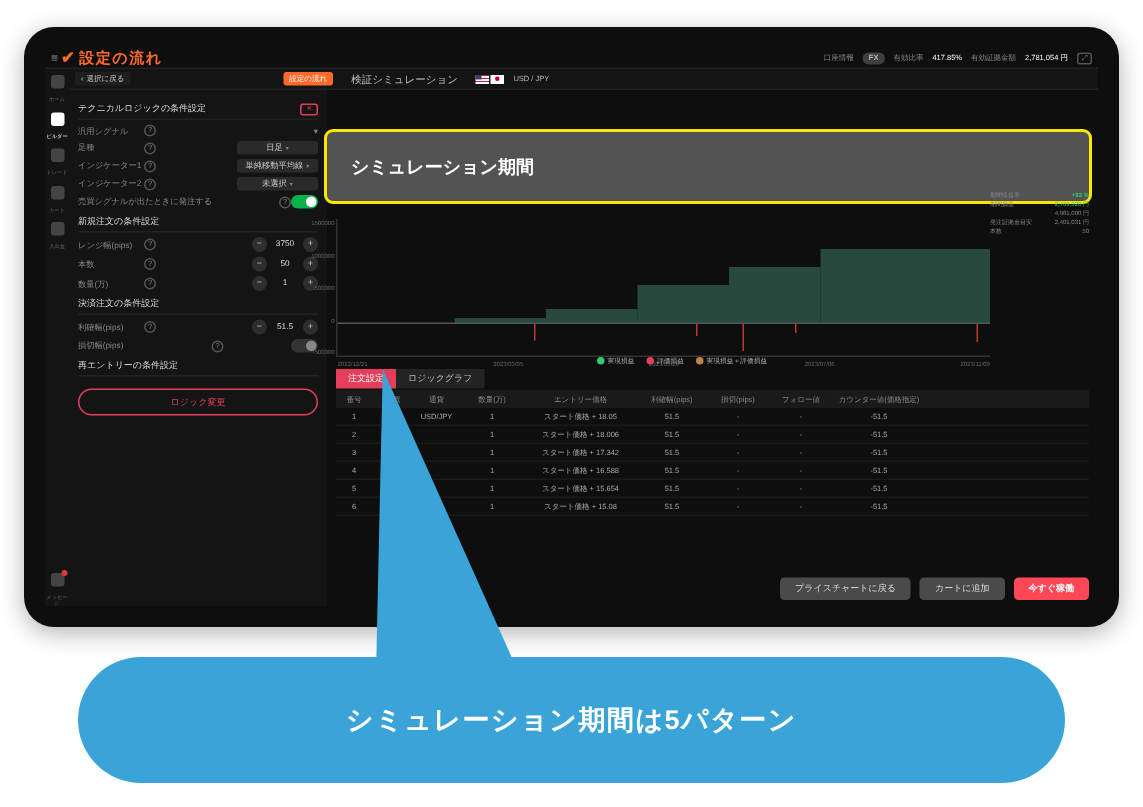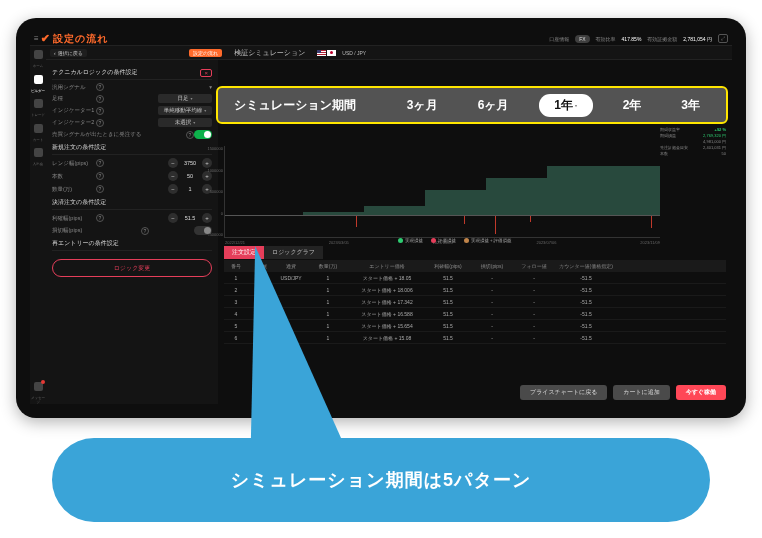--- a/index.html
+++ b/index.html
@@ -136,21 +136,21 @@
   
   .main {
     position: absolute;
     top: 28px; left: 188px; right: 0; bottom: 0;
     background: #0e0e0e;
   }
   
   .period-wrap {
     position: absolute;
     top: 26px; left: -2px; right: 4px;
-    height: 38px;
+    height: 50px;
     border: 2.5px solid #ffe600;
     border-radius: 6px;
     background: #535353;
     display:flex;
     align-items:center;
     padding: 0 16px;
     gap: 24px;
   }
   .period-label { font-size:12px; color:#fff; font-weight:700; }
   .period-opts { display:flex; gap:20px; align-items:center; flex:1; justify-content:flex-end; }
@@ -367,27 +367,20 @@
         </div>
 
       <div class="section-title">再エントリーの条件設定</div>
 
       <div class="logic-btn">ロジック変更</div>
     </div>
 
     <div class="main">
       <div class="period-wrap">
         <span class="period-label">シミュレーション期間</span>
-        <div class="period-opts">
-          <span class="period-opt">3ヶ月</span>
-          <span class="period-opt">6ヶ月</span>
-          <span class="period-opt sel">1年</span>
-          <span class="period-opt">2年</span>
-          <span class="period-opt">3年</span>
-        </div>
       </div>
 
       <div class="rstats">
         <div class="srow">
             <span>期間収益率</span>
             <span class="g2">+92 %</span>
           </div>
         <div class="srow">
             <span>期間損益</span>
             <span class="green">2,769,320 円</span>

